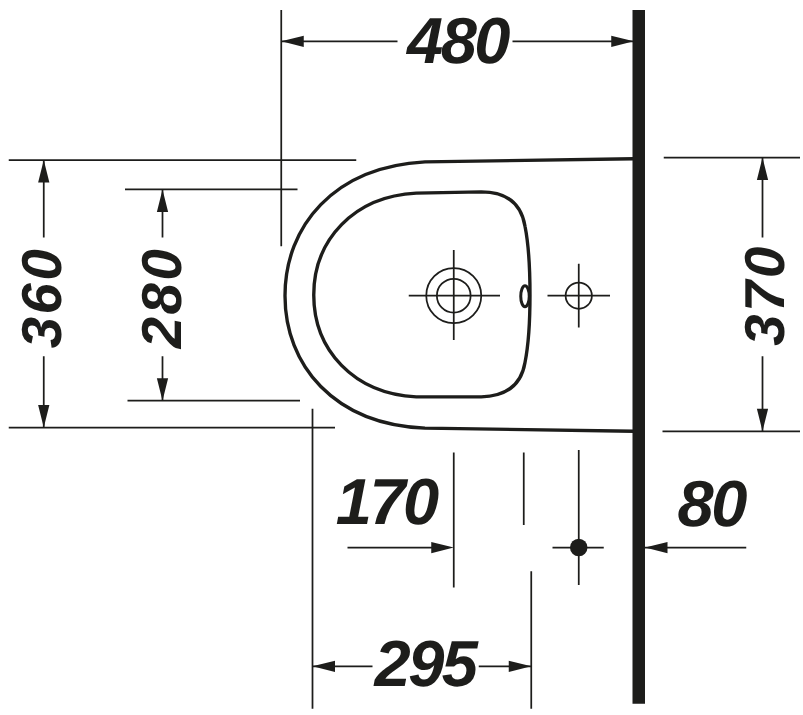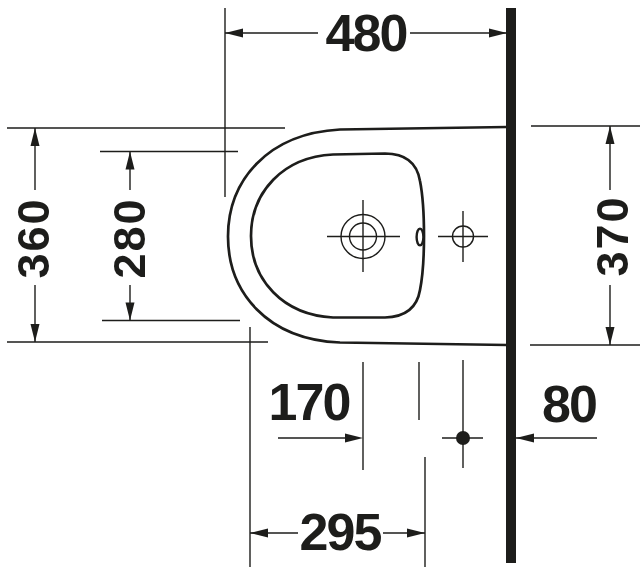--- a/index.html
+++ b/index.html
@@ -7,20 +7,21 @@
     padding: 0;
     background: #ffffff;
   }
   .canvas {
     position: relative;
     width: 642px;
     height: 572px;
     background: #ffffff;
     overflow: hidden;
     font-family: "Liberation Sans", sans-serif;
+    font-style: italic;
   }
   svg { display: block; }
   .dim-text {
     font-family: "Liberation Sans", sans-serif;
     font-weight: bold;
     font-size: 52px;
     letter-spacing: -2px;
     fill: #1d1d1b;
   }
   .dim-text-rot {

